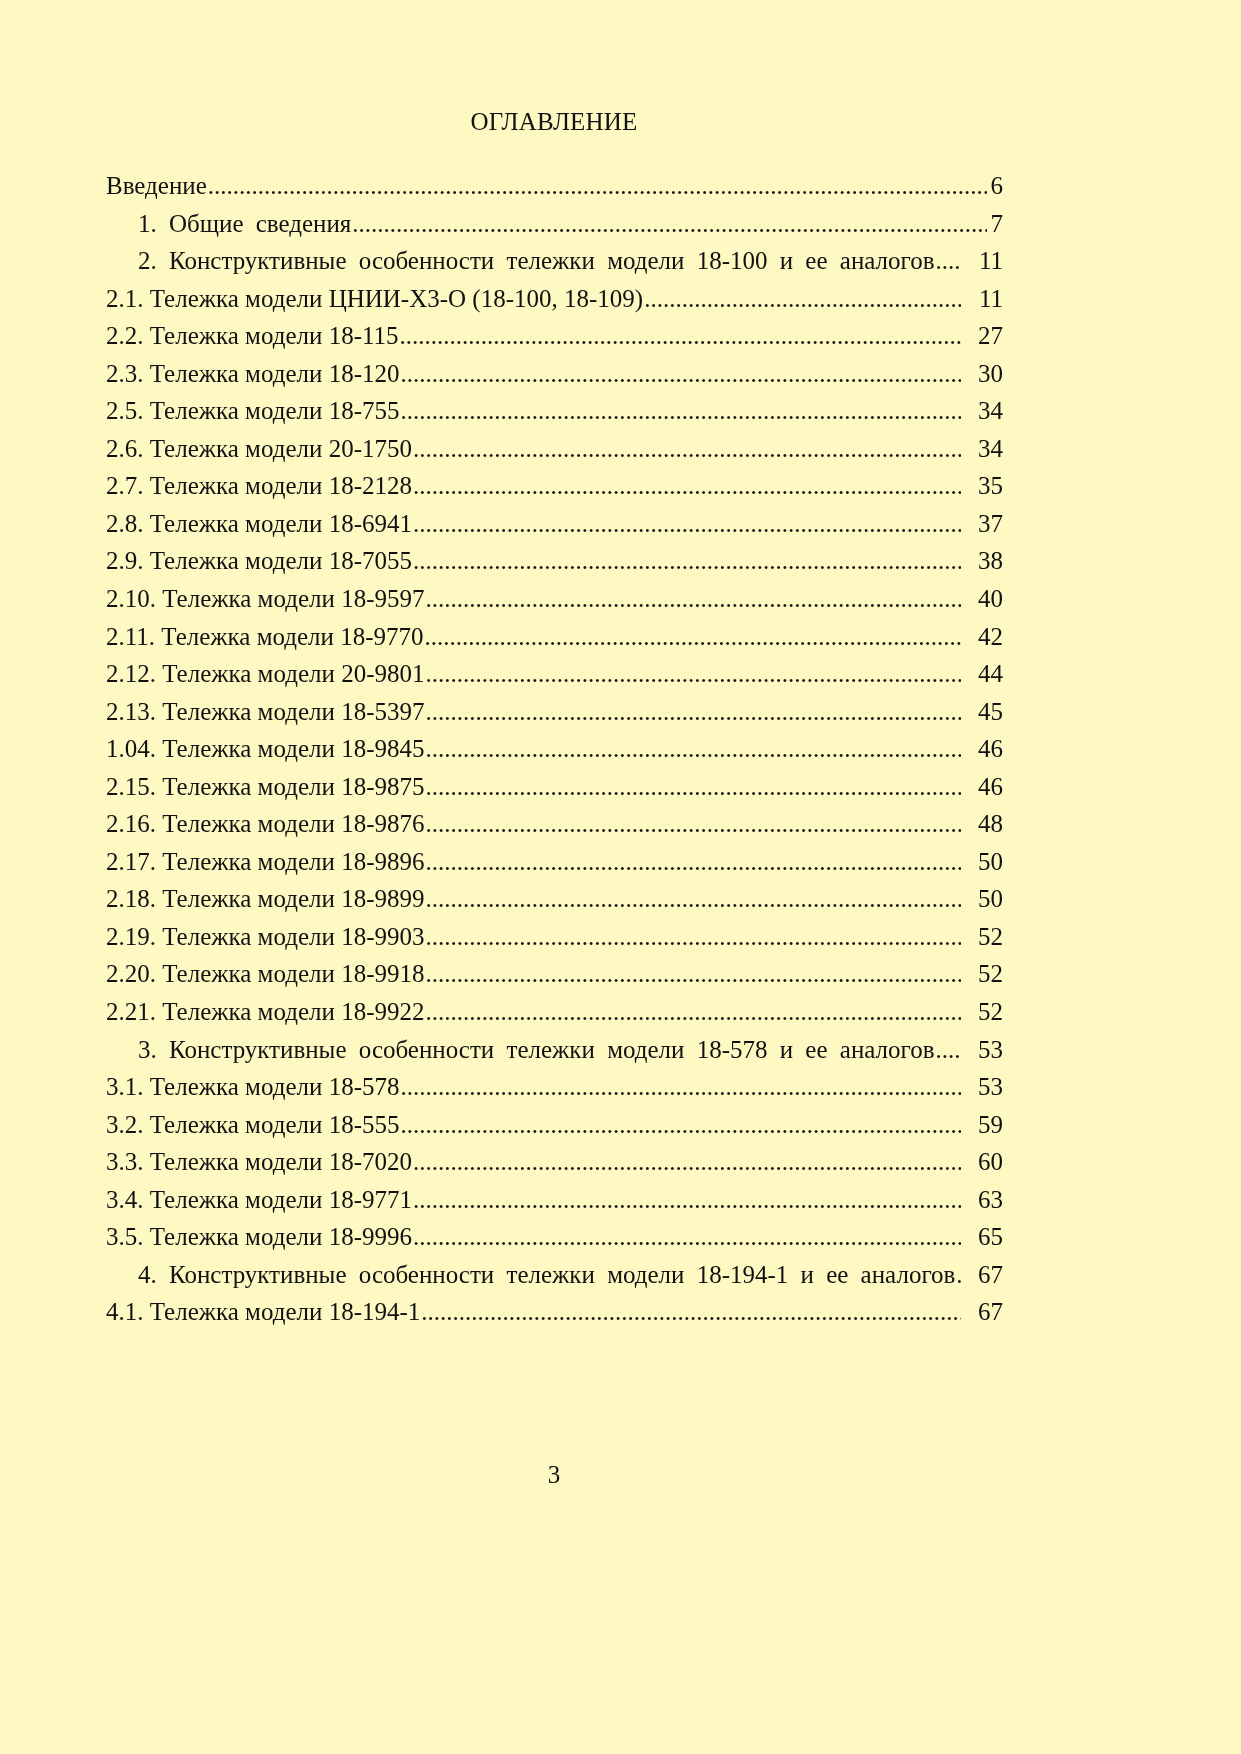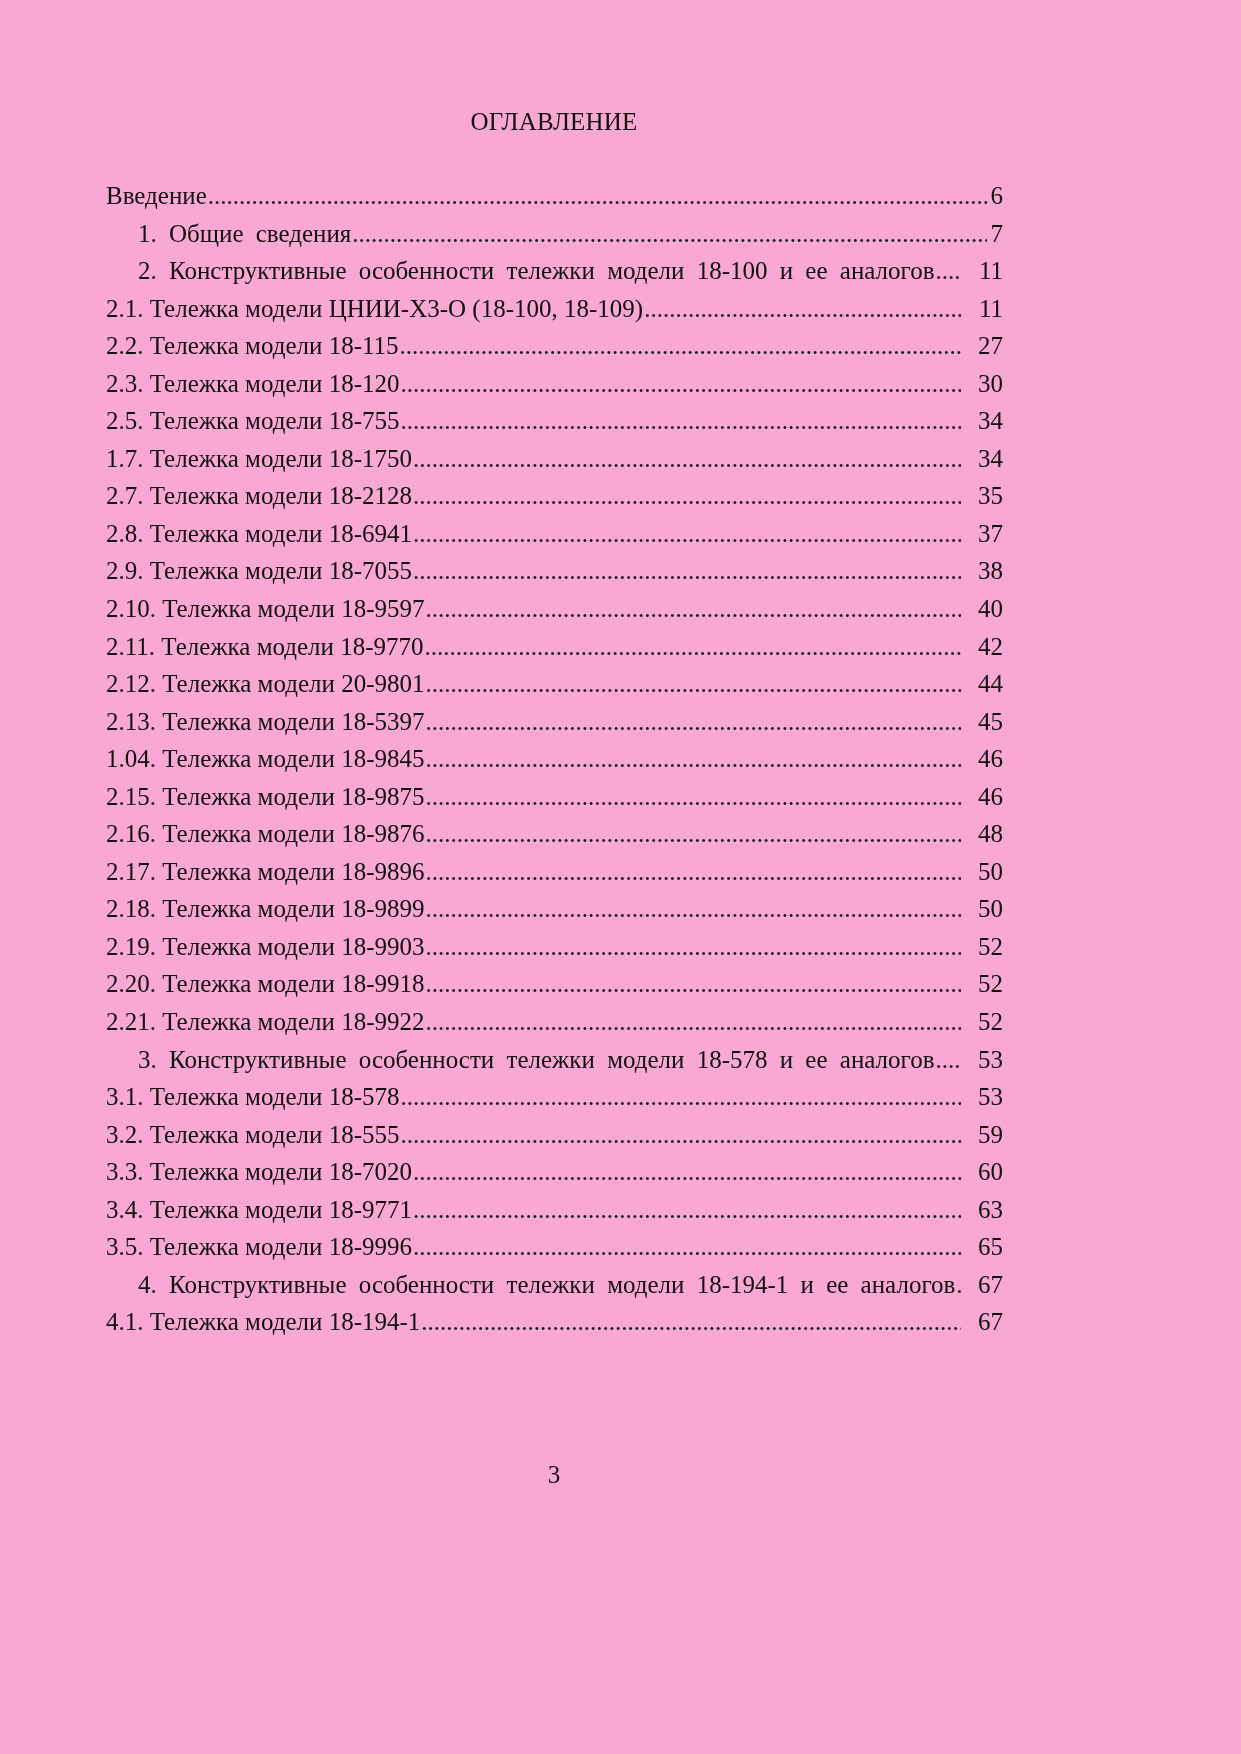--- a/index.html
+++ b/index.html
@@ -13,35 +13,35 @@
       position: relative;
       overflow: hidden;
       font-family: "Liberation Serif", "DejaVu Serif", serif;
       color: #111111;
     }
     .page {
       position: absolute;
       left: 0; top: 0;
       width: 1241px;
       height: 1754px;
-      background: #f9a8d4;
+      background: #fef9c3;
     }
     .title {
       position: absolute;
       top: 104px;
       left: 0;
       width: 1108px;
       text-align: center;
       font-size: 25px;
       letter-spacing: 0.2px;
       line-height: 36px;
     }
     .toc {
       position: absolute;
-      top: 177px;
+      top: 167px;
       left: 106px;
       width: 897px;
       margin: 0;
       padding: 0;
       list-style: none;
     }
     .toc-row {
       display: flex;
       align-items: baseline;
       height: 37.55px;
@@ -123,21 +123,21 @@
         <span class="toc-text">2.3. Тележка модели 18-120</span>
         <span class="toc-leader"></span>
         <span class="toc-page pad">30</span>
       </li>
       <li class="toc-row">
         <span class="toc-text">2.5. Тележка модели 18-755</span>
         <span class="toc-leader"></span>
         <span class="toc-page pad">34</span>
       </li>
       <li class="toc-row">
-        <span class="toc-text">1.7. Тележка модели 18-1750</span>
+        <span class="toc-text">2.6. Тележка модели 20-1750</span>
         <span class="toc-leader"></span>
         <span class="toc-page pad">34</span>
       </li>
       <li class="toc-row">
         <span class="toc-text">2.7. Тележка модели 18-2128</span>
         <span class="toc-leader"></span>
         <span class="toc-page pad">35</span>
       </li>
       <li class="toc-row">
         <span class="toc-text">2.8. Тележка модели 18-6941</span>

